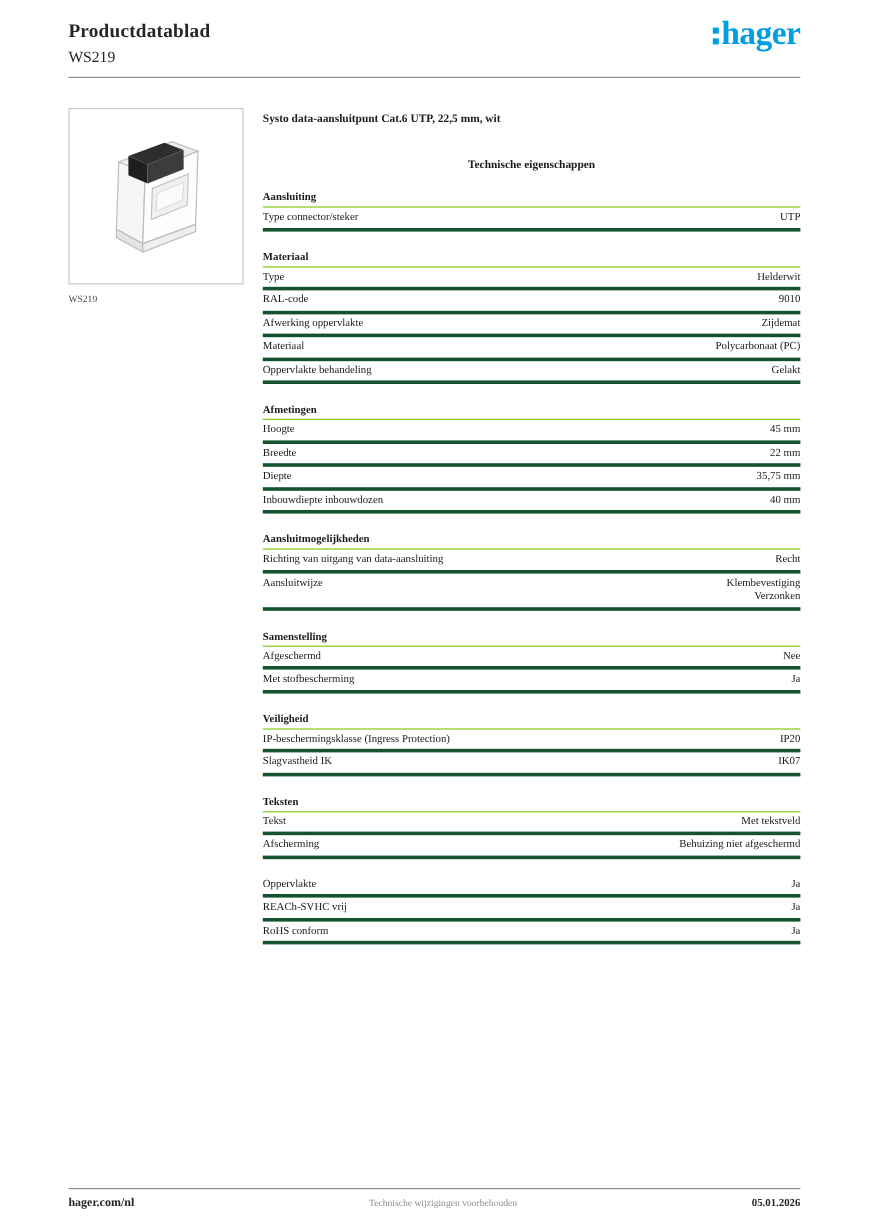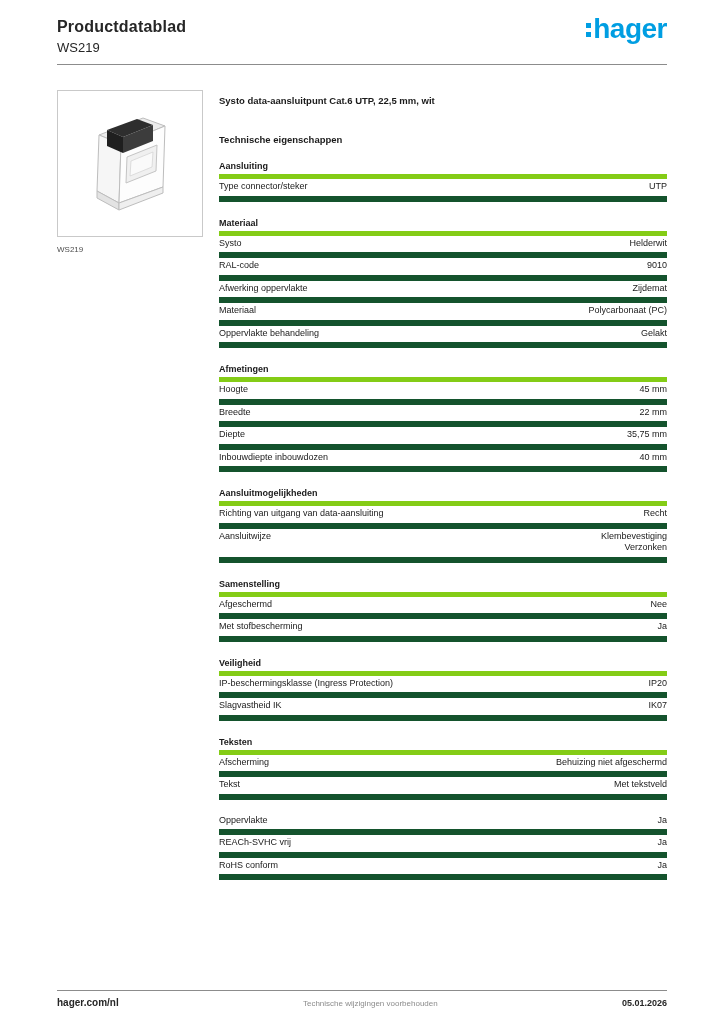--- a/index.html
+++ b/index.html
@@ -1,39 +1,39 @@
 <!DOCTYPE html>
 <html><head>
 <meta charset="utf-8">
 <style>
   * { margin:0; padding:0; box-sizing:border-box; }
   html, body { background:#ffffff; }
   body { font-family:"Liberation Sans", sans-serif; color:#1a1a1a; }
-  .page { position:relative; width:724px; height:1024px; background:#fff; overflow:hidden; }
+  .page { position:relative; width:724px; height:1024px; background:#fff; overflow:hidden;font-family:Liberation Serif, serif; }
 
   .header { position:absolute; left:57px; right:57px; top:18px; display:flex; justify-content:space-between; align-items:flex-start; }
   .doc-title { font-size:16px; font-weight:bold; color:#262626; letter-spacing:0.2px; }
   .doc-subtitle { font-size:13px; color:#262626; margin-top:4px; }
   .logo { display:flex; align-items:flex-end; color:#009ee2; font-weight:bold; font-size:28px; line-height:22px; letter-spacing:-0.5px; }
   .logo-colon { display:inline-flex; flex-direction:column; gap:4px; margin-right:2px; margin-bottom:3px; }
   .logo-colon i { width:5px; height:5px; background:#009ee2; display:block; }
   .header-rule { position:absolute; left:57px; right:57px; top:64px; border-top:1px solid #8c8c8c; }
 
   .content { position:absolute; left:57px; top:90px; width:610px; display:flex; }
   .figure-col { width:146px; margin-right:16px; flex:none; }
   .product-image { width:146px; height:147px; border:1px solid #c9c9c9; background:#fff; display:flex; align-items:center; justify-content:center; }
   .figure-caption { font-size:8px; color:#4d4d4d; margin-top:8px; }
 
   .specs-col { flex:1; min-width:0; }
   .product-title { font-size:9.5px; font-weight:bold; margin-top:5px; }
-  .specs-heading { font-size:9.5px; font-weight:bold; margin-top:28px; }
+  .specs-heading { font-size:9.5px; font-weight:bold; margin-top:28px;text-align:center; }
 
   .section { margin-top:13px; }
-  .section-heading { font-size:9px; font-weight:bold; padding:3px 0; border-bottom:5px solid #84cc16; }
-  .spec-row { display:flex; justify-content:space-between; align-items:flex-start; font-size:9px; padding:2px 0 3px; border-bottom:6px solid #14532d; }
+  .section-heading { font-size:9px; font-weight:bold; padding:3px 0; border-bottom:1px solid #84cc16; }
+  .spec-row { display:flex; justify-content:space-between; align-items:flex-start; font-size:9px; padding:2px 0 3px; border-bottom:3px solid #14532d; }
   .spec-label { white-space:nowrap; padding-right:10px; }
   .spec-values { text-align:right; }
   .spec-value { line-height:11.5px; }
 
   .footer-rule { position:absolute; left:57px; right:57px; top:990px; border-top:1px solid #8c8c8c; }
   .footer { position:absolute; left:57px; right:57px; top:997px; display:flex; justify-content:space-between; align-items:baseline; }
   .footer-left { font-size:10px; font-weight:bold; color:#262626; text-decoration:none; }
   .footer-center { font-size:8px; color:#8c8c8c; }
   .footer-right { font-size:9px; font-weight:bold; color:#262626; }
 </style>
@@ -92,21 +92,21 @@
             <div class="spec-row">
               <span class="spec-label">Type connector/steker</span>
               <span class="spec-values">
                 <div class="spec-value">UTP</div>
               </span>
             </div>
           </div>
           <div class="section">
             <div class="section-heading">Materiaal</div>
             <div class="spec-row">
-              <span class="spec-label">Systo</span>
+              <span class="spec-label">Type</span>
               <span class="spec-values">
                 <div class="spec-value">Helderwit</div>
               </span>
             </div>
             <div class="spec-row">
               <span class="spec-label">RAL-code</span>
               <span class="spec-values">
                 <div class="spec-value">9010</div>
               </span>
             </div>
@@ -198,29 +198,29 @@
             <div class="spec-row">
               <span class="spec-label">Slagvastheid IK</span>
               <span class="spec-values">
                 <div class="spec-value">IK07</div>
               </span>
             </div>
           </div>
           <div class="section">
             <div class="section-heading">Teksten</div>
             <div class="spec-row">
+              <span class="spec-label">Tekst</span>
+              <span class="spec-values">
+                <div class="spec-value">Met tekstveld</div>
+              </span>
+            </div>
+            <div class="spec-row">
               <span class="spec-label">Afscherming</span>
               <span class="spec-values">
                 <div class="spec-value">Behuizing niet afgeschermd</div>
-              </span>
-            </div>
-            <div class="spec-row">
-              <span class="spec-label">Tekst</span>
-              <span class="spec-values">
-                <div class="spec-value">Met tekstveld</div>
               </span>
             </div>
           </div>
           <div class="section">
             <div class="spec-row">
               <span class="spec-label">Oppervlakte</span>
               <span class="spec-values">
                 <div class="spec-value">Ja</div>
               </span>
             </div>

